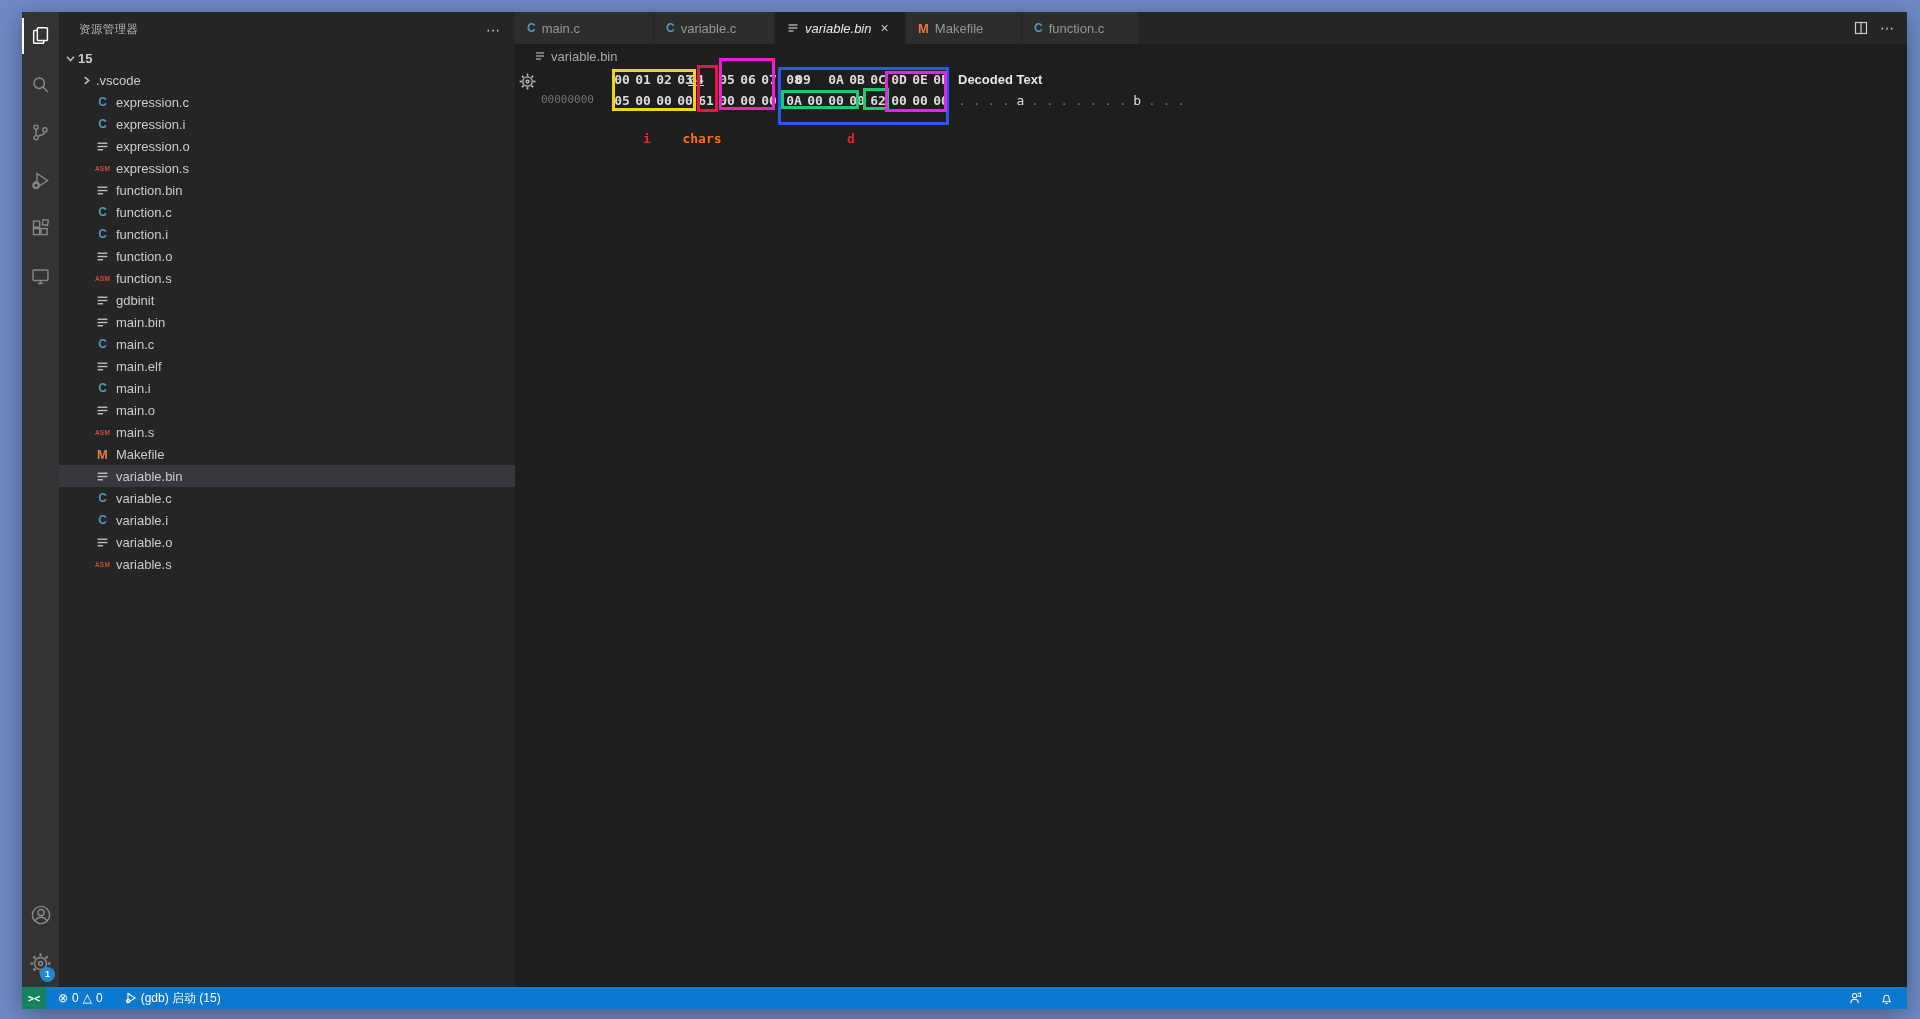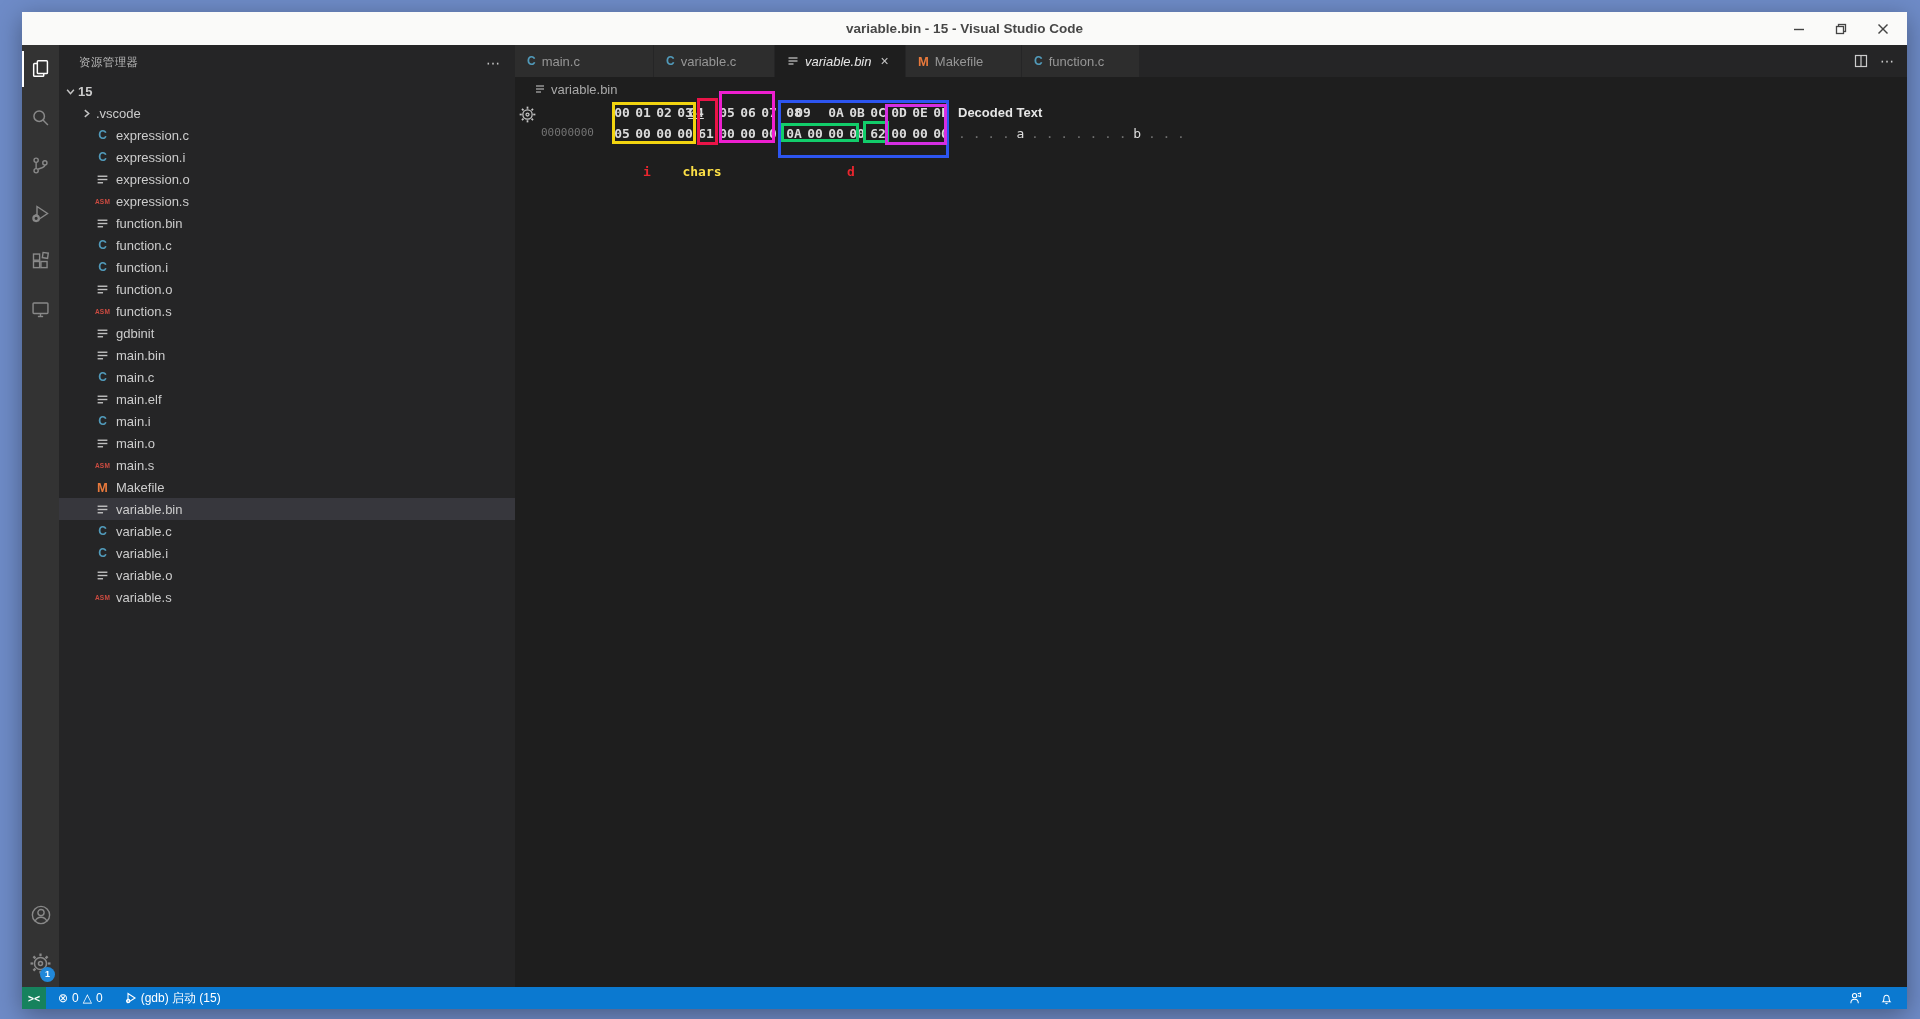--- a/index.html
+++ b/index.html
@@ -75,42 +75,20 @@
   .sb-item { display:flex; align-items:center; gap:4px; padding:0 6px; height:22px; }
   .sb-right { margin-left:auto; display:flex; align-items:center; padding-right:8px; gap:6px; }
   .glyph { font-size:12px; }
   svg { display:block; }
 </style>
 </head>
 <body>
 
 <div class="window">
 
-  <div class="titlebar">
-    <div class="title">variable.bin - 15 - Visual Studio Code</div>
-    <div class="win-controls">
-      <div class="win-btn">
-        <svg width="12" height="12" viewBox="0 0 12 12">
-            <line x1="1" y1="6.5" x2="11" y2="6.5" stroke="currentColor" stroke-width="1.4"></line>
-          </svg>
-      </div>
-      <div class="win-btn">
-        <svg width="12" height="12" viewBox="0 0 12 12" fill="none" stroke="currentColor" stroke-width="1.3">
-            <rect x="3.5" y="1.5" width="7" height="7"></rect>
-            <rect x="1.5" y="3.5" width="7" height="7" fill="#fafaf9"></rect>
-          </svg>
-      </div>
-      <div class="win-btn">
-        <svg width="12" height="12" viewBox="0 0 12 12" stroke="currentColor" stroke-width="1.4">
-            <line x1="1.5" y1="1.5" x2="10.5" y2="10.5"></line>
-            <line x1="10.5" y1="1.5" x2="1.5" y2="10.5"></line>
-          </svg>
-      </div>
-    </div>
-  </div>
 
 
   <div class="main">
     <div class="activitybar">
       <div class="ab-top" id="ab-top">
           <div class="ab-item active">
             <span>
               <svg width="22" height="22" viewBox="0 0 24 24" fill="none" stroke="currentColor" stroke-width="1.6">
                 <rect x="8" y="3" width="11" height="14" rx="1"></rect>
                 <path d="M8 6 H5 a1 1 0 0 0 -1 1 v12 a1 1 0 0 0 1 1 h9 a1 1 0 0 0 1-1 v-2"></path>
@@ -507,21 +485,21 @@
           <span class="dchar" style="left: 645.4px;">.</span>
           <span class="dchar" style="left: 660px;">.</span>
           <div class="annbox" style="left: 97px; top: 1px; width: 84px; height: 42px; border-color: rgb(242, 212, 16);"></div>
           <div class="annbox" style="left: 182px; top: -3px; width: 21px; height: 47px; border-color: rgb(234, 20, 72);"></div>
           <div class="annbox" style="left: 204px; top: -10px; width: 56px; height: 52px; border-color: rgb(238, 31, 208);"></div>
           <div class="annbox" style="left: 263px; top: -1px; width: 171px; height: 58px; border-color: rgb(45, 85, 240);"></div>
           <div class="annbox" style="left: 266px; top: 22px; width: 78px; height: 19px; border-color: rgb(18, 205, 106);"></div>
           <div class="annbox" style="left: 348px; top: 20px; width: 26px; height: 22px; border-color: rgb(18, 205, 106);"></div>
           <div class="annbox" style="left: 370px; top: 3px; width: 62px; height: 41px; border-color: rgb(213, 46, 226);"></div>
           <div class="annlabel" style="left: 132px; color: rgb(232, 38, 46);">i</div>
-          <div class="annlabel" style="left: 187px; color: #fde047;">chars</div>
+          <div class="annlabel" style="left: 187px; color: #f97316;">chars</div>
           <div class="annlabel" style="left: 336px; color: rgb(232, 38, 46);">d</div>
         </div>
     </div>
   </div>
 
   <div class="statusbar">
     <div class="remote">
         <span>&gt;&lt;</span>
       </div>
     <div class="sb-item" style="margin-left:6px;">

